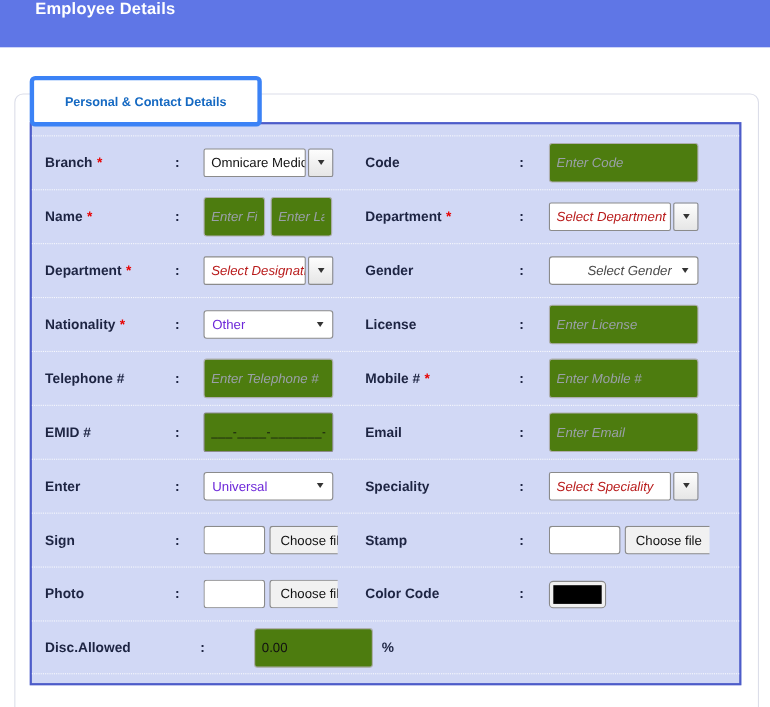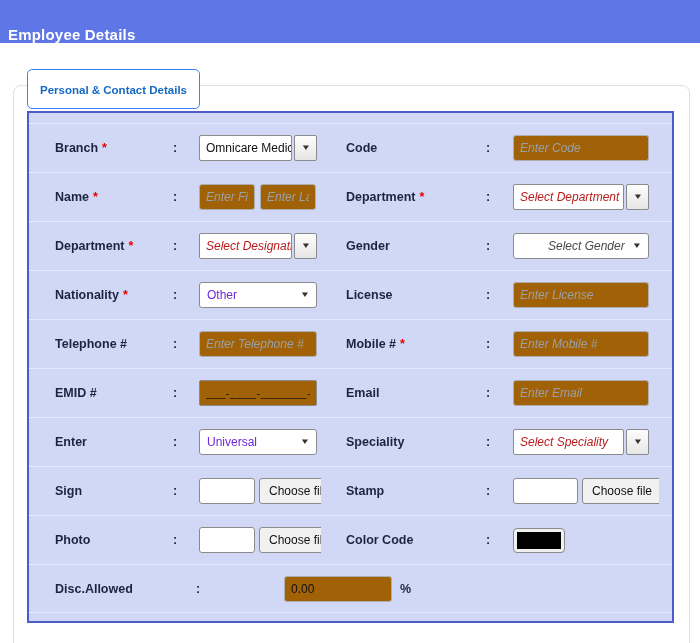--- a/index.html
+++ b/index.html
@@ -1,46 +1,46 @@
 <!DOCTYPE html>
 <html><head>
 <meta charset="utf-8">
 <style>
   * { margin:0; padding:0; box-sizing:border-box; }
   html,body { width:700px; height:643px; overflow:hidden; background:#fff;
     font-family:"Liberation Sans", sans-serif; }
 
   
-  .app-header { height:43px; background:#5f76e6; display:flex; align-items:flex-end; padding:0 8px; }
+  .app-header { height:43px; background:#5f76e6; display:flex; align-items:flex-start; padding:0 32px; }
   .app-header .title { color:#ffffff; font-size:15px; font-weight:600; letter-spacing:.2px; }
 
   
   .outer-panel { position:relative; margin:42px 10px 0 13px; min-height:600px;
     background:#fff; border:1px solid #dcdee9; border-radius:8px; }
 
   
-  .tab { position:absolute; top:-17px; left:13px; background:#fff; border:1px solid #3b82f6;
-    border-radius:5px; padding:10px 12px; z-index:2; cursor:pointer; }
+  .tab { position:absolute; top:-17px; left:13px; background:#fff; border:4px solid #3b82f6;
+    border-radius:5px; padding:10px 28px; z-index:2; cursor:pointer; }
   .tab .tab-label { color:#1569c2; font-size:11.5px; font-weight:700; }
 
   
   .form-panel { margin:25px 15px 0 13px; background:#d1d8f5; border:2px solid #4d5cc9;
     padding:10px 0 8px 0; }
 
   .row { display:grid; grid-template-columns:118px 26px 147px 140px 27px 1fr;
-    align-items:center; height:49px; padding-left:26px;
+    align-items:center; height:49px; padding-left:12px;
     border-top:1px dotted rgba(255,255,255,.85); }
   .row:last-child { border-bottom:1px dotted rgba(255,255,255,.85);gap:23px; }
 
   .lbl { font-size:12.5px; font-weight:700; color:#1d2442; white-space:nowrap; }
   .req { color:#e80000; margin-left:4px; font-weight:700; }
   .colon { font-size:12.5px; font-weight:700; color:#1d2442; }
 
   
-  input.txt { height:26px; border:1px solid #aeaeae; border-radius:3px; background:#a16207;
+  input.txt { height:36px; border:1px solid #aeaeae; border-radius:3px; background:#4d7c0f;
     font-family:"Liberation Sans", sans-serif; font-size:12px; color:#111; padding:0 6px; outline:none; }
   input.txt::placeholder { font-style:italic; color:#9aa0a8; }
   .w-left  { width:118px; }
   .w-right { width:136px; }
   .name-pair { display:flex; gap:5px; }
   .name-pair input { width:56px; }
   input.mask { width:118px; font-size:11px; letter-spacing:.5px; border-radius:2px; border-color:#8b8b8b; }
 
   
   .select { height:26px; border:1px solid #8b8b8b; border-radius:3px; background:#fff;
@@ -66,21 +66,21 @@
   .file.wide .file-box { width:65px; }
   .file .file-btn { flex:none; margin-left:4px; height:26px; padding:0 9px; border:1px solid #8b8b8b;
     border-radius:3px; background:#f1f1f1; font-family:"Liberation Sans", sans-serif; font-size:12px;
     color:#111; white-space:nowrap; cursor:pointer; }
 
   
   .color-input { width:52px; height:25px; border:1px solid #8a8a8a; border-radius:4px;
     background:#f0f0f0; padding:3px; cursor:pointer; }
   .color-input .swatch { width:100%; height:100%; }
 
-  .disc-wrap { display:flex; align-items:center;margin-left:39px; }
+  .disc-wrap { display:flex; align-items:center; }
   .disc-wrap input { width:108px; }
   .suffix { margin-left:8px; font-size:12.5px; font-weight:700; color:#1d2442; }
 </style>
 </head>
 <body>
 
 <header class="app-header">
   <span class="title">Employee Details</span>
 </header>
 

